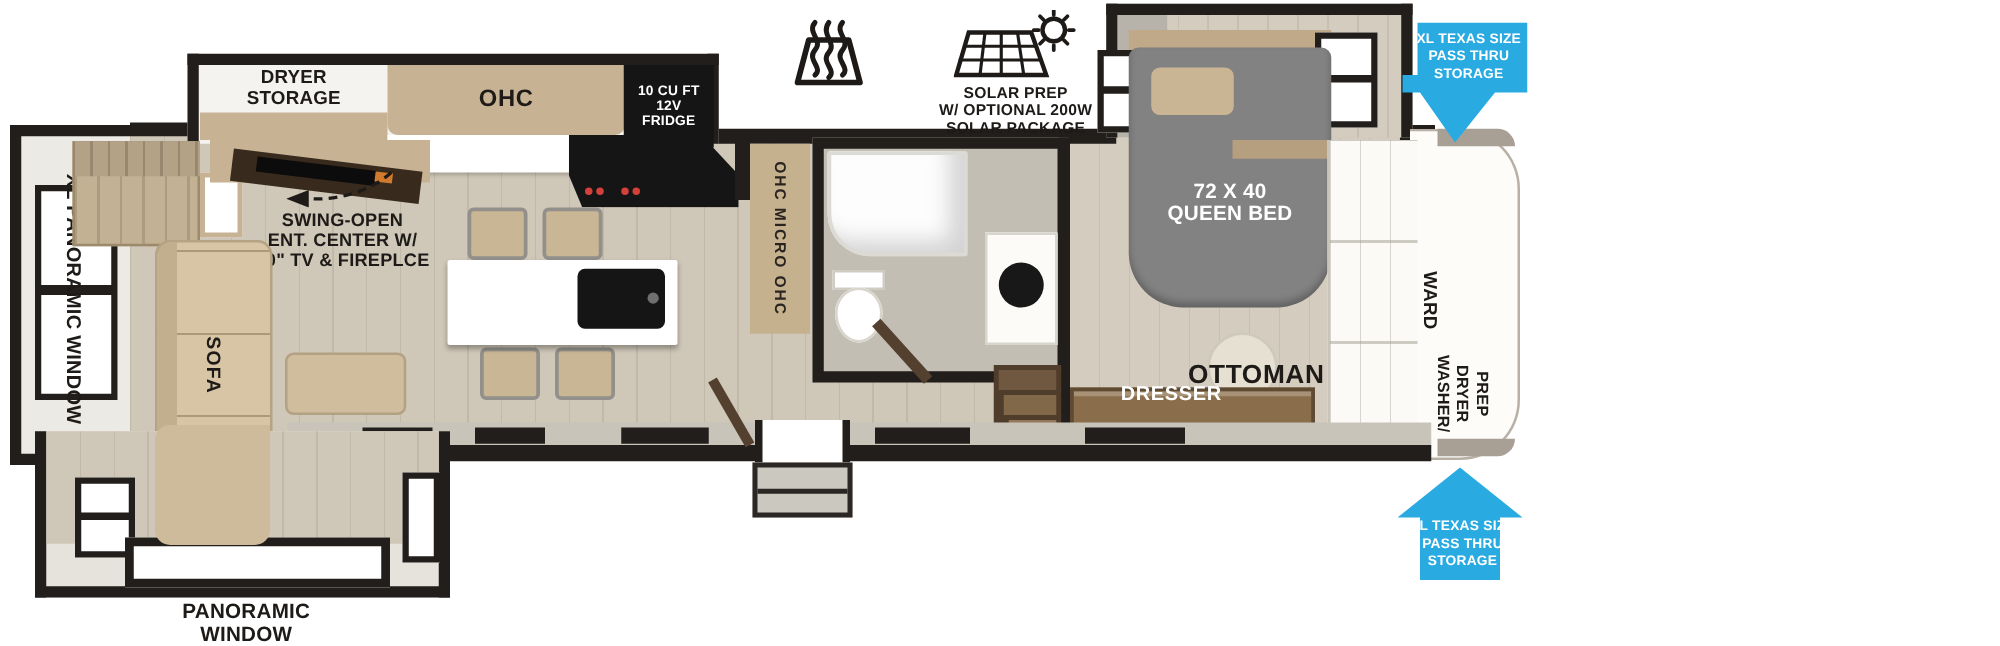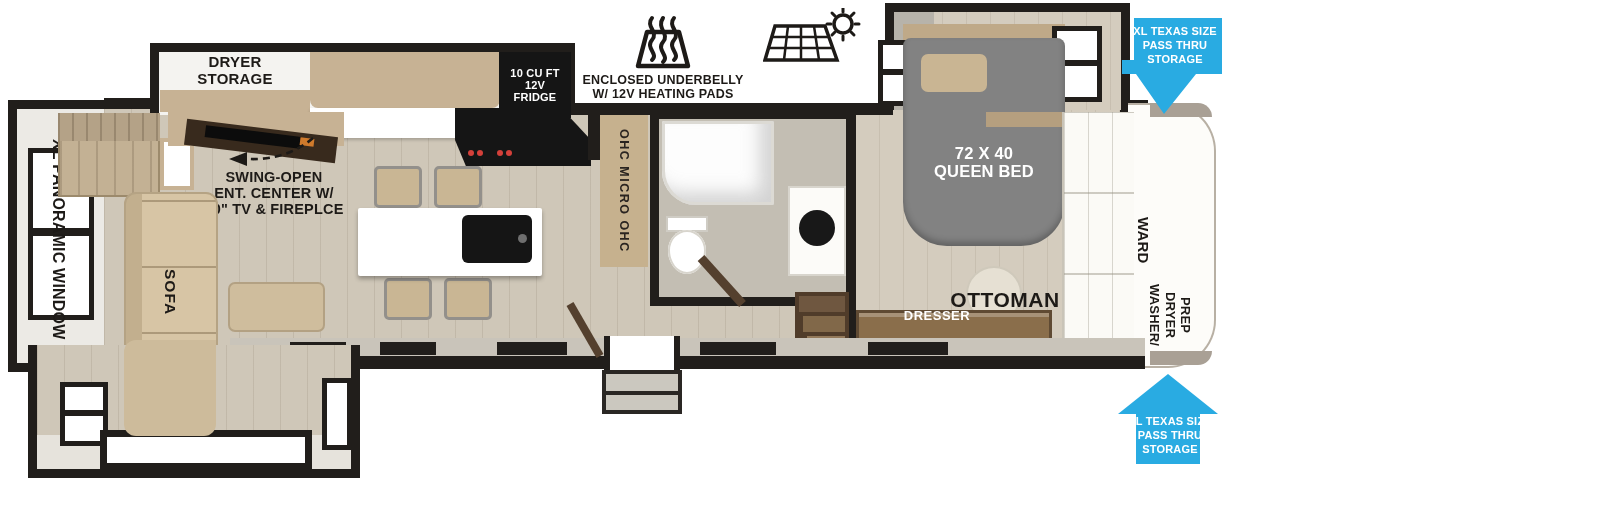--- a/index.html
+++ b/index.html
@@ -40,20 +40,21 @@
 
   <div class="abs blk" style="left:104px;top:98px;width:56px;height:11px;"></div>
   <div class="abs blk" style="left:567px;top:103px;width:326px;height:12px;"></div>
   <div class="abs blk" style="left:1120px;top:100px;width:28px;height:13px;"></div>
 
   <div class="abs wallbox" style="left:150px;top:43px;width:425px;height:72px;border-bottom:none;box-sizing:border-box;background:#f4f3f0;"></div>
   <div class="abs tan" style="left:160px;top:90px;width:150px;height:22px;"></div>
   <div class="abs lbl" style="left:160px;top:52px;width:150px;height:38px;font-size:15px;">DRYER
 STORAGE</div>
   <div class="abs tan" style="left:310px;top:52px;width:190px;height:56px;border-radius:0 0 8px 8px;"></div>
+  <div class="abs lbl" style="left:310px;top:52px;width:190px;height:56px;font-size:19px;letter-spacing:.6px;">OHC</div>
   <div class="abs" style="left:310px;top:108px;width:148px;height:30px;background:var(--c-counter);
               box-shadow:0 2px 3px rgba(0,0,0,.2);"></div>
   <div class="abs" style="left:455px;top:108px;width:136px;height:58px;background:var(--c-appliance);
               clip-path:polygon(0 0,78% 0,100% 55%,100% 100%,8% 100%,0 55%);"></div>
   <div class="abs" style="left:468px;top:150px;width:6px;height:6px;border-radius:50%;background:#d4403a;"></div>
   <div class="abs" style="left:477px;top:150px;width:6px;height:6px;border-radius:50%;background:#d4403a;"></div>
   <div class="abs" style="left:497px;top:150px;width:6px;height:6px;border-radius:50%;background:#d4403a;"></div>
   <div class="abs" style="left:506px;top:150px;width:6px;height:6px;border-radius:50%;background:#d4403a;"></div>
   <div class="abs" style="left:499px;top:52px;width:72px;height:66px;background:var(--c-appliance);"></div>
   <div class="abs lbl white" style="left:499px;top:54px;width:72px;height:62px;font-size:11px;">10 CU FT
@@ -61,22 +62,20 @@
 FRIDGE</div>
 
   <div class="abs" style="left:622px;top:6px;width:80px;height:64px;">
     <svg width="80" height="64" viewBox="0 0 80 64">
       <path d="M16,60 L25,26 L57,26 L66,60 Z" fill="none" stroke="#1d1a17" stroke-width="4.5" stroke-linejoin="round"></path>
       <path d="M30,54 c7,-6 -7,-12 0,-20 c7,-8 -7,-14 0,-22" fill="none" stroke="#1d1a17" stroke-width="4" stroke-linecap="round"></path>
       <path d="M41,56 c7,-6 -7,-12 0,-20 c7,-8 -7,-14 0,-24" fill="none" stroke="#1d1a17" stroke-width="4" stroke-linecap="round"></path>
       <path d="M52,54 c7,-6 -7,-12 0,-20 c7,-8 -7,-14 0,-22" fill="none" stroke="#1d1a17" stroke-width="4" stroke-linecap="round"></path>
     </svg>
   </div>
-  <div class="abs lbl" style="left:582px;top:72px;width:162px;height:30px;font-size:12.5px;">ENCLOSED UNDERBELLY
-W/ 12V HEATING PADS</div>
   <div class="abs" style="left:763px;top:8px;width:98px;height:60px;">
     <svg width="98" height="60" viewBox="0 0 98 60">
       <polygon points="12,18 62,18 74,52 2,52" fill="none" stroke="#1d1a17" stroke-width="3.5"></polygon>
       <line x1="25" y1="18" x2="21" y2="52" stroke="#1d1a17" stroke-width="2.5"></line>
       <line x1="38" y1="18" x2="38" y2="52" stroke="#1d1a17" stroke-width="2.5"></line>
       <line x1="51" y1="18" x2="56" y2="52" stroke="#1d1a17" stroke-width="2.5"></line>
       <line x1="8" y1="29" x2="67" y2="29" stroke="#1d1a17" stroke-width="2.5"></line>
       <line x1="4" y1="40" x2="71" y2="40" stroke="#1d1a17" stroke-width="2.5"></line>
       <circle cx="80" cy="16" r="9" fill="none" stroke="#1d1a17" stroke-width="3.5"></circle>
       <g stroke="#1d1a17" stroke-width="3" stroke-linecap="round">
@@ -84,20 +83,23 @@
           <line x1="80" y1="28" x2="80" y2="32"></line>
         <line x1="64" y1="16" x2="68" y2="16"></line>
           <line x1="92" y1="16" x2="96" y2="16"></line>
         <line x1="69" y1="5" x2="72" y2="8"></line>
           <line x1="88" y1="24" x2="91" y2="27"></line>
         <line x1="91" y1="5" x2="88" y2="8"></line>
           <line x1="72" y1="24" x2="69" y2="27"></line>
       </g>
     </svg>
   </div>
+  <div class="abs lbl" style="left:740px;top:66px;width:145px;height:44px;font-size:12.5px;">SOLAR PREP
+W/ OPTIONAL 200W
+SOLAR PACKAGE</div>
 
   <div class="abs wallbox floor-bed" style="left:885px;top:3px;width:245px;height:107px;border-bottom:none;box-sizing:border-box;"></div>
   <div class="abs" style="left:894px;top:12px;width:40px;height:98px;background:#b7b3aa;clip-path:polygon(0 0,100% 0,100% 100%,0 100%,0 30%);"></div>
   <div class="abs tan" style="left:903px;top:24px;width:162px;height:22px;background:#bfa988;"></div>
   <div class="abs win" style="left:878px;top:40px;width:38px;height:66px;"></div>
   <div class="abs blk" style="left:881px;top:69px;width:32px;height:6px;"></div>
   <div class="abs win" style="left:1052px;top:26px;width:50px;height:76px;"></div>
   <div class="abs blk" style="left:1055px;top:60px;width:44px;height:6px;"></div>
   <div class="abs" style="left:903px;top:38px;width:162px;height:208px;background:var(--c-bed);
               border-radius:8px 8px 44px 44px;box-shadow:inset 0 -4px 6px rgba(0,0,0,.25);"></div>
@@ -175,21 +177,21 @@
   <div class="abs chair" style="left:384px;top:278px;width:48px;height:42px;"></div>
   <div class="abs chair" style="left:444px;top:278px;width:48px;height:42px;"></div>
   <div class="abs" style="left:358px;top:208px;width:184px;height:68px;background:var(--c-counter);
               box-shadow:0 3px 4px rgba(0,0,0,.3);border-radius:2px;"></div>
   <div class="abs" style="left:462px;top:215px;width:70px;height:48px;background:var(--c-appliance);border-radius:6px;"></div>
   <div class="abs" style="left:518px;top:234px;width:9px;height:9px;border-radius:50%;background:#6f6f6f;"></div>
 
   <div class="abs" style="left:966px;top:266px;width:56px;height:56px;border-radius:50%;background:#e6e0d3;border:2px solid #cfc9bb;box-sizing:border-box;"></div>
   <div class="abs" style="left:856px;top:310px;width:196px;height:40px;background:#8a6e4b;border:3px solid #5f4a33;box-sizing:border-box;
               box-shadow:inset 0 4px 0 rgba(255,255,255,.25);"></div>
-  <div class="abs lbl white" style="left:862px;top:300px;width:150px;height:32px;font-size:13px;letter-spacing:.5px;">DRESSER</div>
+  <div class="abs lbl white" style="left:862px;top:300px;width:150px;height:32px;font-size:16px;letter-spacing:.5px;">DRESSER</div>
   <div class="abs lbl" style="left:940px;top:290px;width:130px;height:20px;font-size:21px;letter-spacing:.5px;">OTTOMAN</div>
 
   <div class="abs" style="left:230px;top:338px;width:915px;height:20px;background:#c9c4ba;"></div>
   <div class="abs blk" style="left:230px;top:356px;width:915px;height:13px;"></div>
   <div class="abs blk" style="left:290px;top:342px;width:56px;height:13px;"></div>
   <div class="abs blk" style="left:380px;top:342px;width:56px;height:13px;"></div>
   <div class="abs blk" style="left:497px;top:342px;width:70px;height:13px;"></div>
   <div class="abs blk" style="left:700px;top:342px;width:76px;height:13px;"></div>
   <div class="abs blk" style="left:868px;top:342px;width:80px;height:13px;"></div>
 
@@ -198,20 +200,22 @@
   <div class="abs" style="left:602px;top:370px;width:80px;height:44px;background:#cbc8bf;border:4px solid #2a2724;box-sizing:border-box;">
     <div style="position:absolute;left:0;top:17px;width:72px;height:4px;background:#2a2724;"></div>
   </div>
 
   <div class="abs" style="left:28px;top:345px;width:332px;height:133px;border:9px solid var(--c-wall);border-top:none;box-sizing:border-box;background:#e6e3dc;"></div>
   <div class="abs floor" style="left:37px;top:345px;width:314px;height:90px;"></div>
   <div class="abs win" style="left:60px;top:382px;width:48px;height:64px;"></div>
   <div class="abs blk" style="left:63px;top:410px;width:42px;height:6px;"></div>
   <div class="abs win" style="left:322px;top:378px;width:30px;height:72px;"></div>
   <div class="abs win" style="left:100px;top:430px;width:212px;height:40px;border-width:7px;"></div>
+  <div class="abs lbl" style="left:117px;top:480px;width:160px;height:37px;font-size:16.5px;">PANORAMIC
+WINDOW</div>
 
   <div class="abs sofa" style="left:124px;top:340px;width:92px;height:96px;border-radius:12px 0 12px 12px;border:none;background:#cdbb9b;"></div>
 
   <div class="abs" style="left:1120px;top:18px;width:102px;height:98px;">
     <svg width="102" height="98" viewBox="0 0 102 98">
       <polygon points="14,0 102,0 102,56 76,56 44,96 16,56 2,56 2,42 14,42" fill="var(--c-arrow_blue,#29abe2)"></polygon>
     </svg>
   </div>
   <div class="abs lbl white" style="left:1132px;top:22px;width:86px;height:48px;font-size:11px;line-height:1.25;">XL TEXAS SIZE
 PASS THRU

